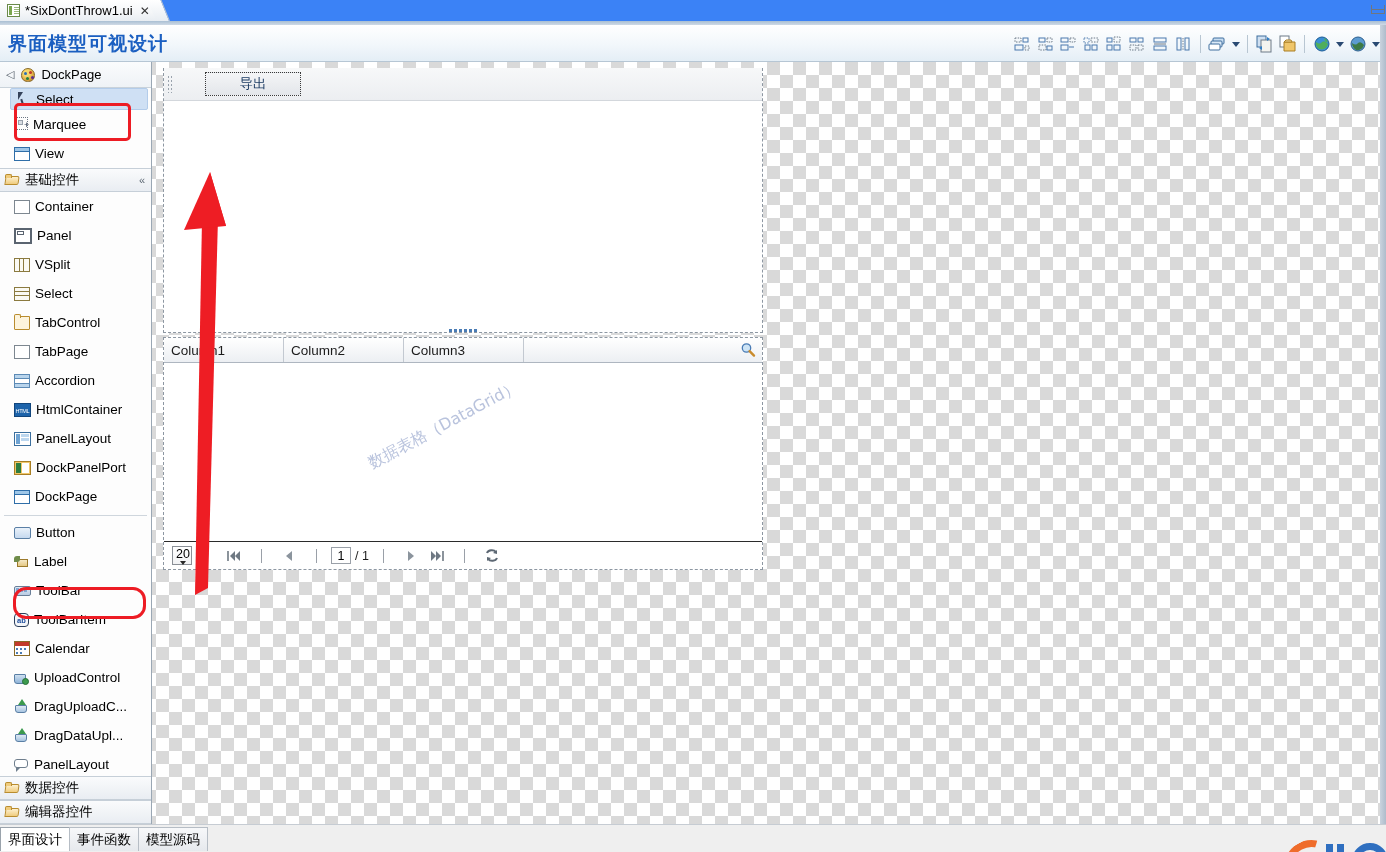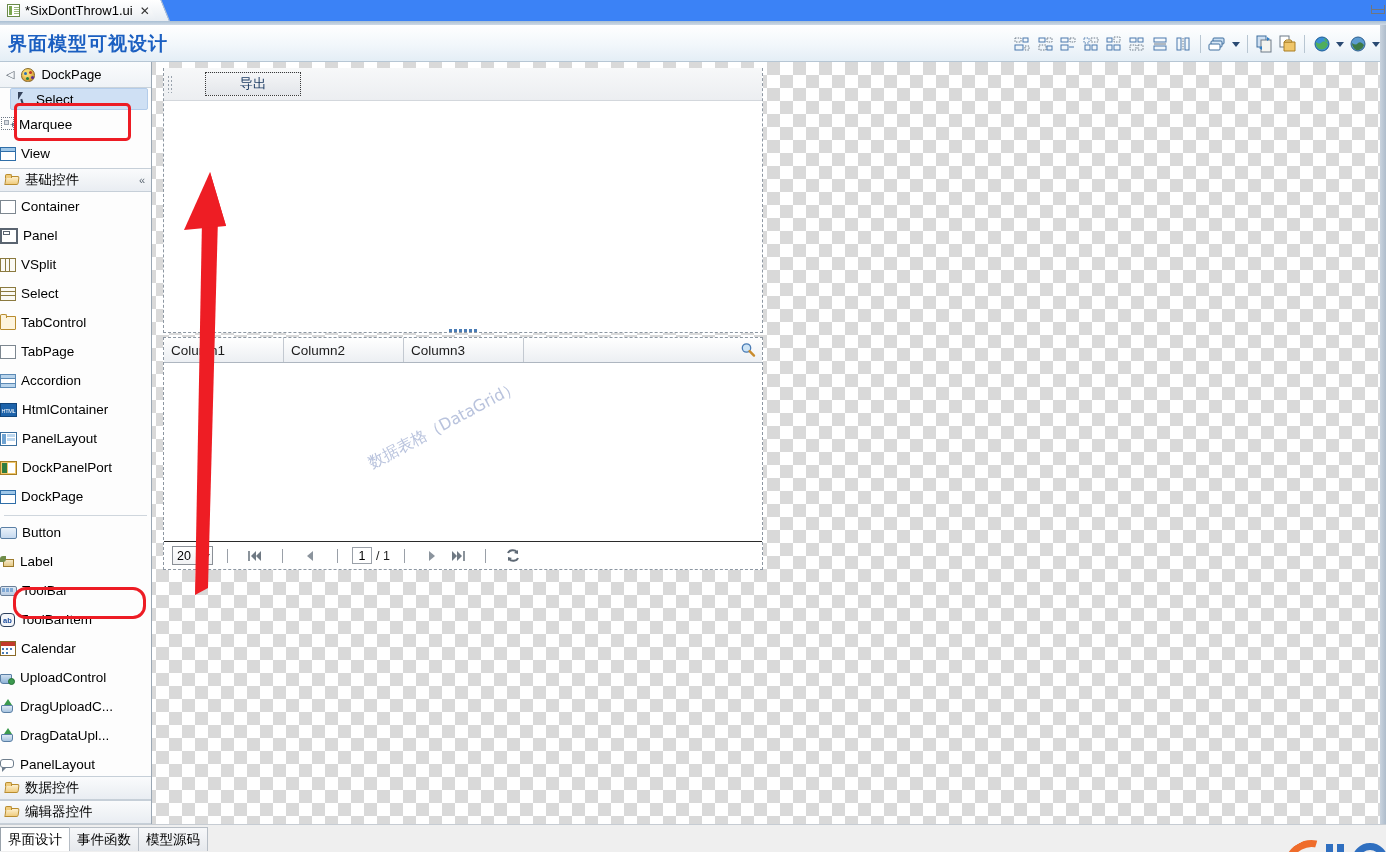--- a/index.html
+++ b/index.html
@@ -176,21 +176,21 @@
   }
   .palette-header .pal-icon:before {
     content:""; position:absolute; left:2px; top:3px; width:3px;height:3px;
     border-radius:50%; background:#2d6fb5;
     box-shadow: 5px -1px 0 0 #c0392b, 2px 5px 0 0 #27803f, 7px 4px 0 0 #5b2d8f;
   }
   .palette-header .pal-title { font-size: 13px; }
 
   .pal-tool {
     height: 29px; display: flex; align-items: center;
-    padding-left: 0; box-sizing: border-box;
+    padding-left: 14px; box-sizing: border-box;
   }
   .pal-tool.selected {
     background: #cfe0f4;
     border: 1px solid #b3ccea;
     margin: 0 3px 0 10px;
     padding-left: 4px;
     border-radius: 2px;
     height: 22px;
   }
   .pal-tool .ic { width: 16px; height: 16px; margin-right: 5px; position: relative; flex: 0 0 auto; }
@@ -542,27 +542,28 @@
     position: absolute; left: 0; right: 0; bottom: 0;
     height: 28px;
     border-top: 1px solid #2b2b2b;
     background: #ffffff;
     display: flex; align-items: center;
     padding-left: 8px;
     box-sizing: border-box;
     gap: 0;
   }
   .pg-select {
-    width: 41px; height: 19px;
+    width: 20px; height: 19px;
     border: 1px solid #8a8f96;
     background: linear-gradient(to bottom,#ffffff,#f1f2f4);
     display: flex; align-items: center; justify-content: space-between;
     padding: 0 2px 0 4px;
     font-size: 12.5px;
     box-sizing: border-box;
+    flex-direction: column;
   }
   .pg-select i {
     border-left: 3.5px solid transparent; border-right: 3.5px solid transparent;
     border-top: 4.5px solid #2a2a2a; display:block;
   }
   .pg-sep { width: 1px; height: 14px; background: #9aa0a8; margin: 0 14px; }
   .pg-btn {
     width: 26px; height: 22px;
     display: flex; align-items: center; justify-content: center;
   }

